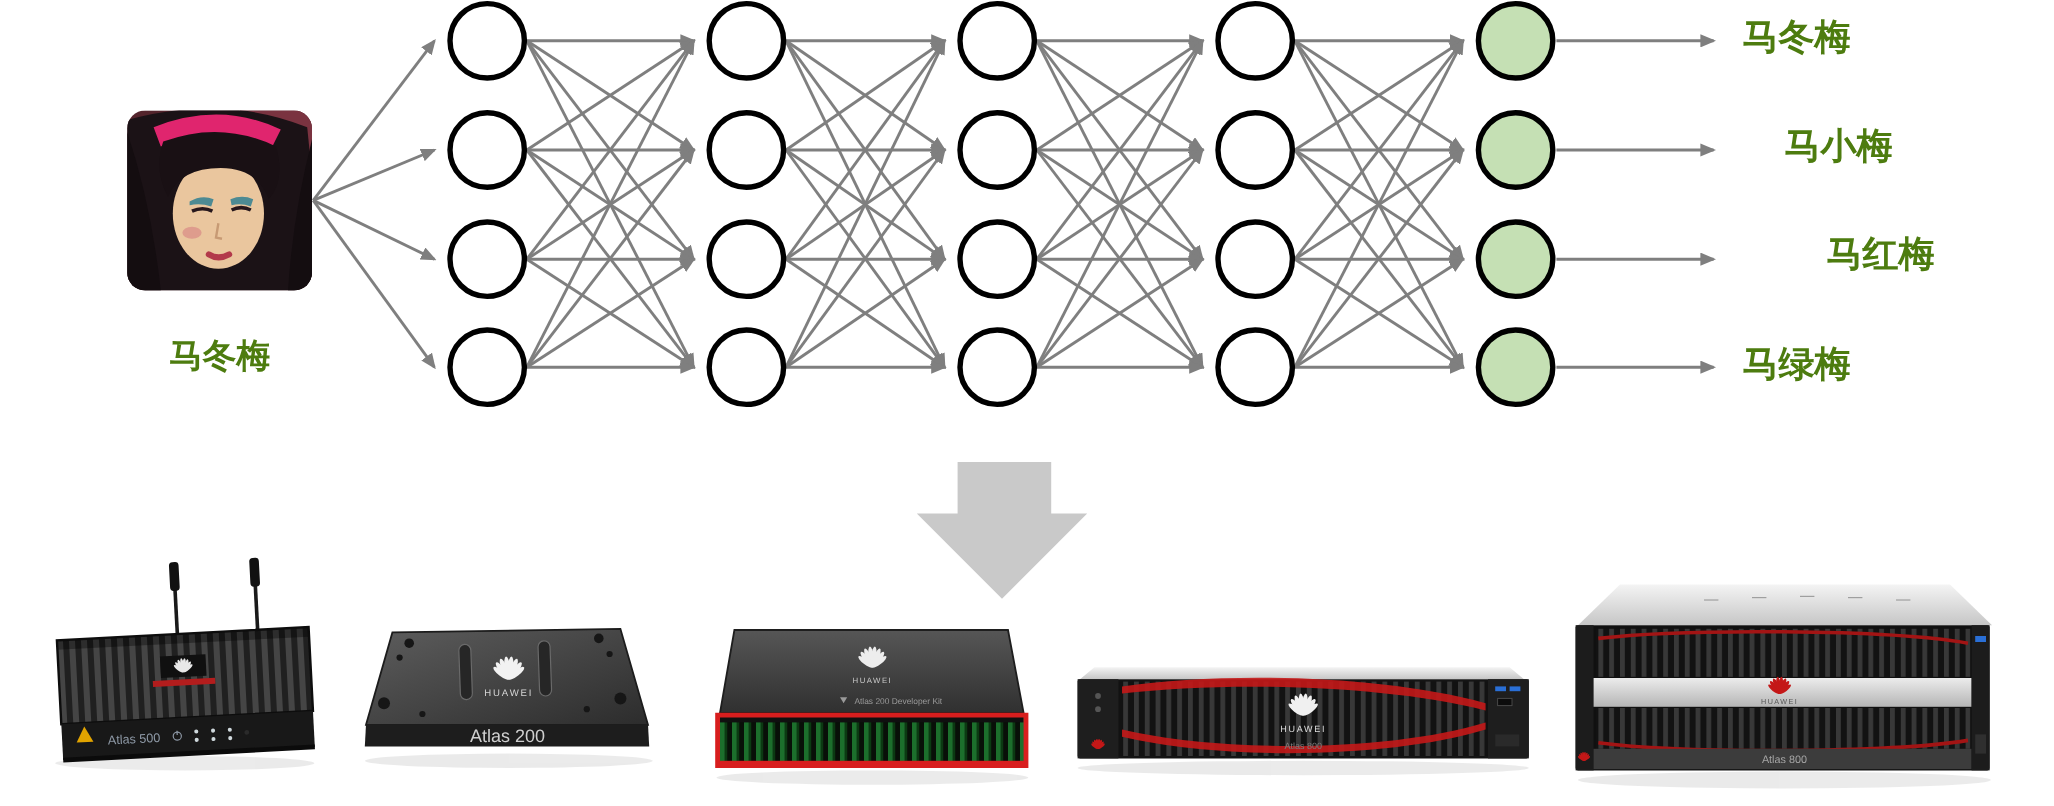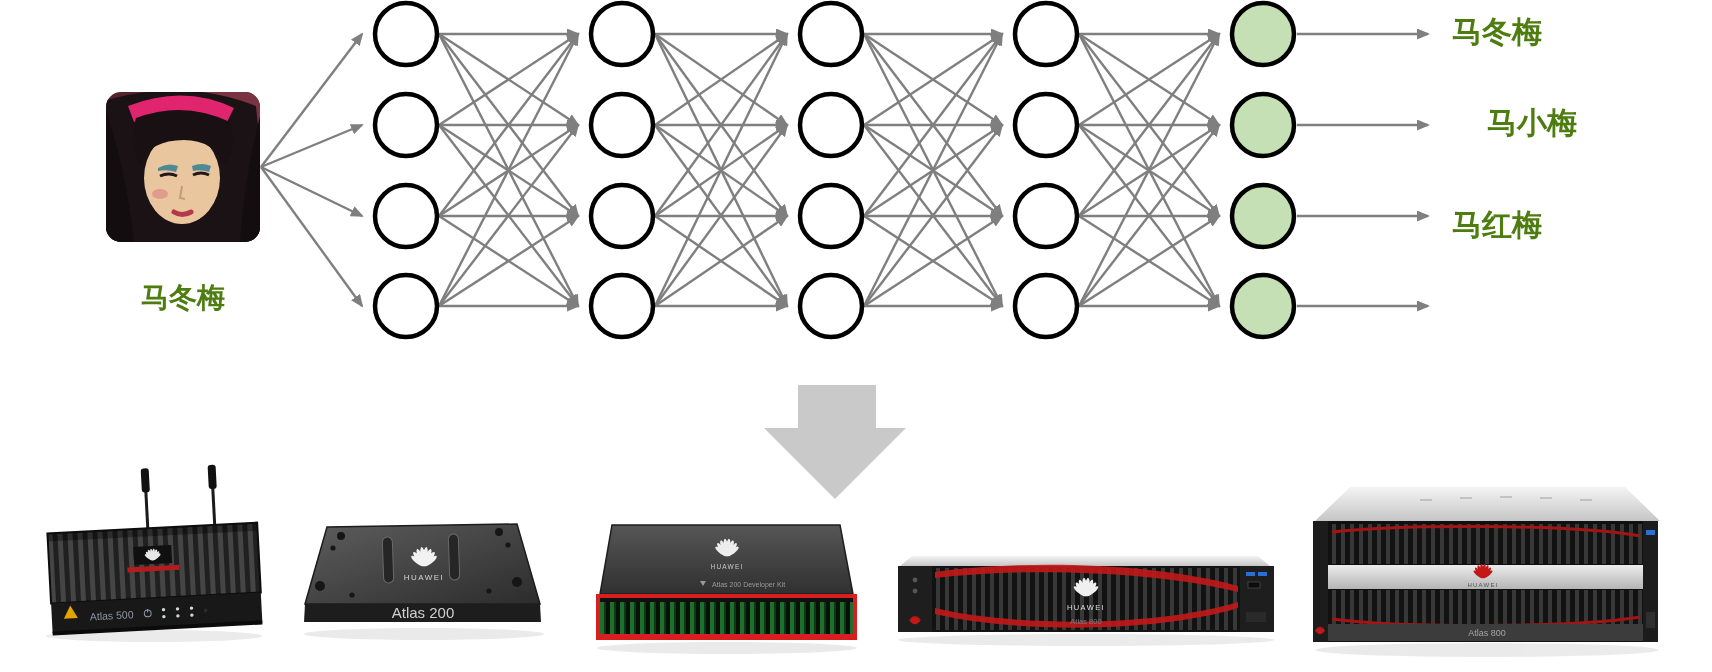--- a/index.html
+++ b/index.html
@@ -7,21 +7,21 @@
     position:relative;width:1712px;height:672px;background:#ffffff;
     font-family:"Liberation Sans", sans-serif;overflow:hidden;
   }
   .stage svg.canvas{position:absolute;left:0;top:0;}
   .cjk-label{
     position:absolute;color:#4d7c0f;font-weight:600;white-space:nowrap;
     font-family:Liberation Mono, monospace;
   }
   .input-label{left:106px;top:284px;width:154px;text-align:center;font-size:28px;line-height:32px;}
   .out-label{left:1452px;width:160px;font-size:30px;line-height:38px;text-align:left;}
-  .out-0{top:15px;} .out-1{top:106px;margin-left:35px;} .out-2{top:208px;} .out-3{top:287px;}
+  .out-0{top:15px;} .out-1{top:106px;margin-left:35px;} .out-2{top:196px;text-align:right;} .out-3{top:287px;}
 </style>
 </head>
 <body>
 
 <div class="stage">
 
 <svg class="canvas" width="1712" height="672" viewBox="0 0 1712 672">
   <defs>
     <marker id="ah" markerWidth="13" markerHeight="11" refX="11" refY="5.5" orient="auto" markerUnits="userSpaceOnUse">
       <path d="M0,0 L13,5.5 L0,11 Z" fill="#7f7f7f"></path>
@@ -339,14 +339,15 @@
     <rect x="1643" y="521" width="15" height="121" fill="#1c1c1c"></rect>
     <rect x="1646" y="530" width="9" height="5" fill="#2a6fd6"></rect>
     <rect x="1646" y="612" width="9" height="16" fill="#2f2f2f"></rect>
   </g>
 </svg>
 
 <div class="cjk-label input-label">马冬梅</div>
 <div class="cjk-label out-label out-0">马冬梅</div>
 <div class="cjk-label out-label out-1">马小梅</div>
 <div class="cjk-label out-label out-2">马红梅</div>
+<div class="cjk-label out-label out-3">马绿梅</div>
 
 </div>
 
 </body></html>

